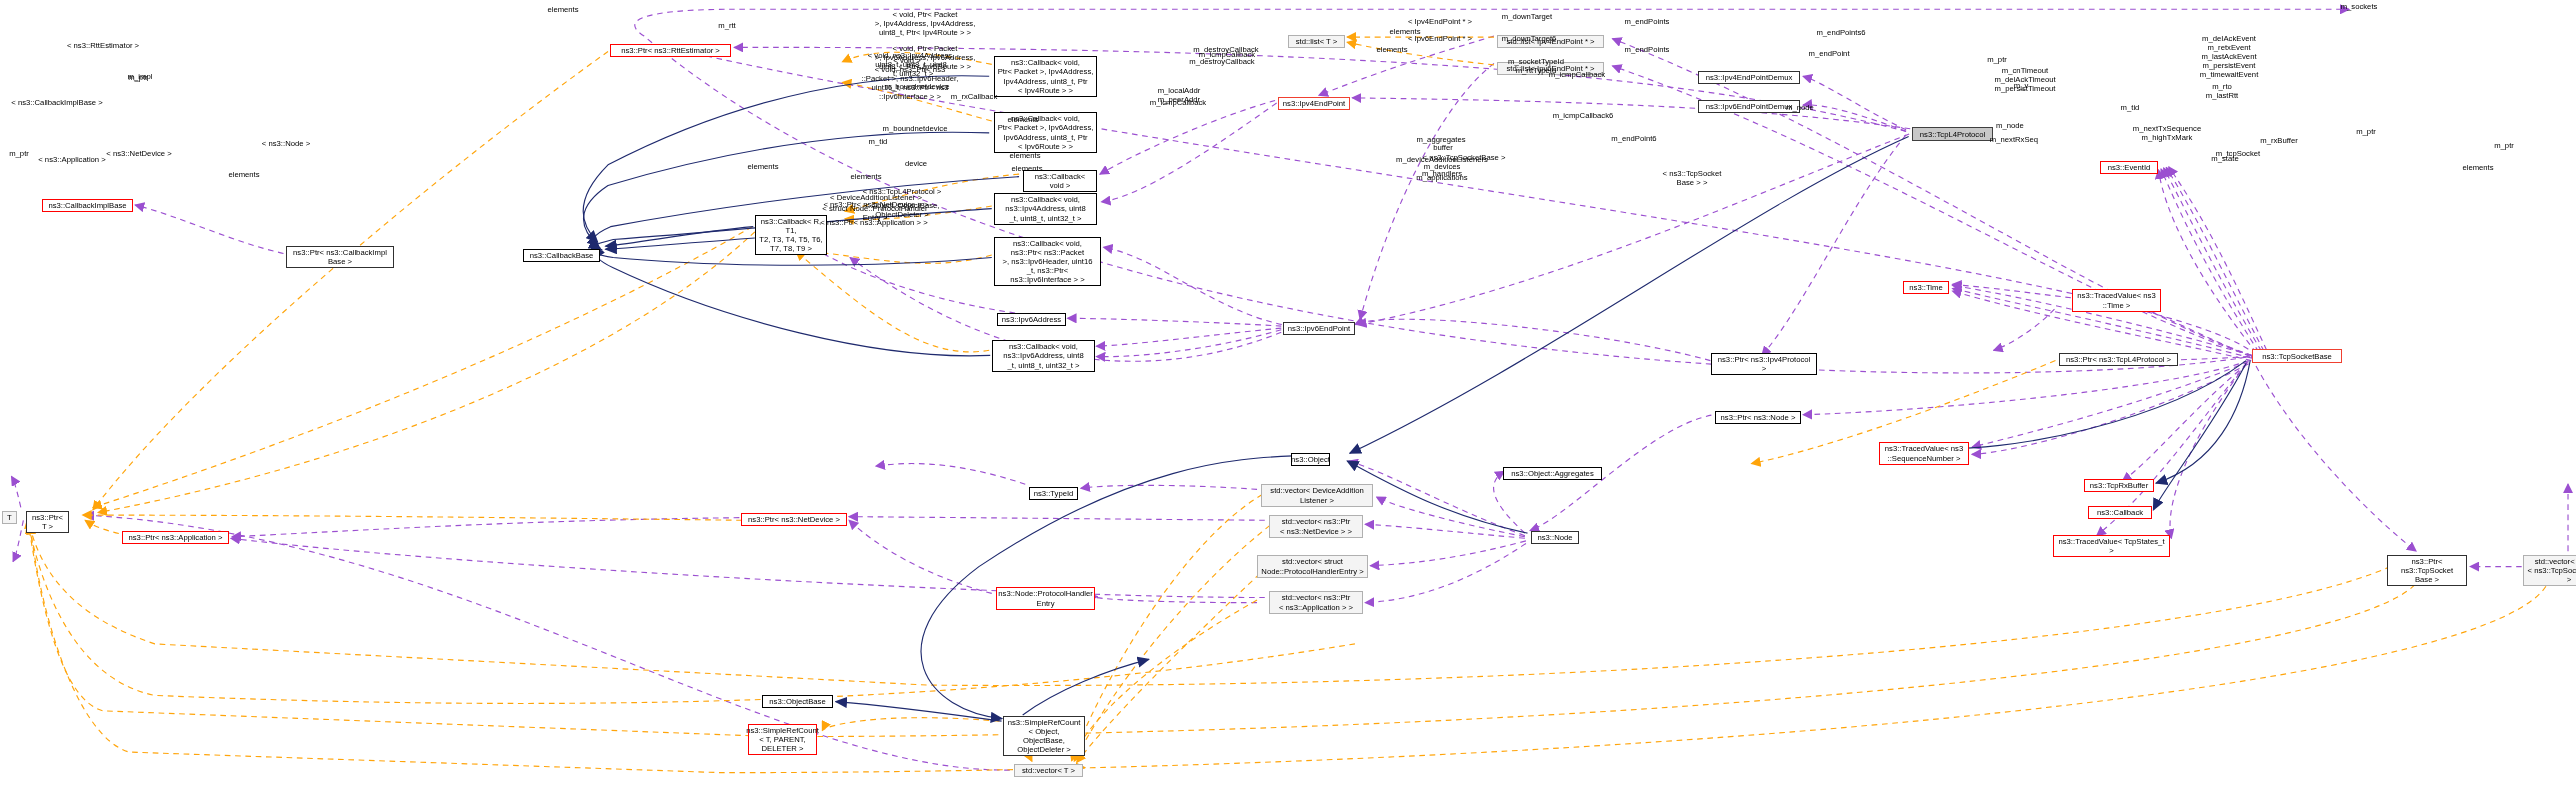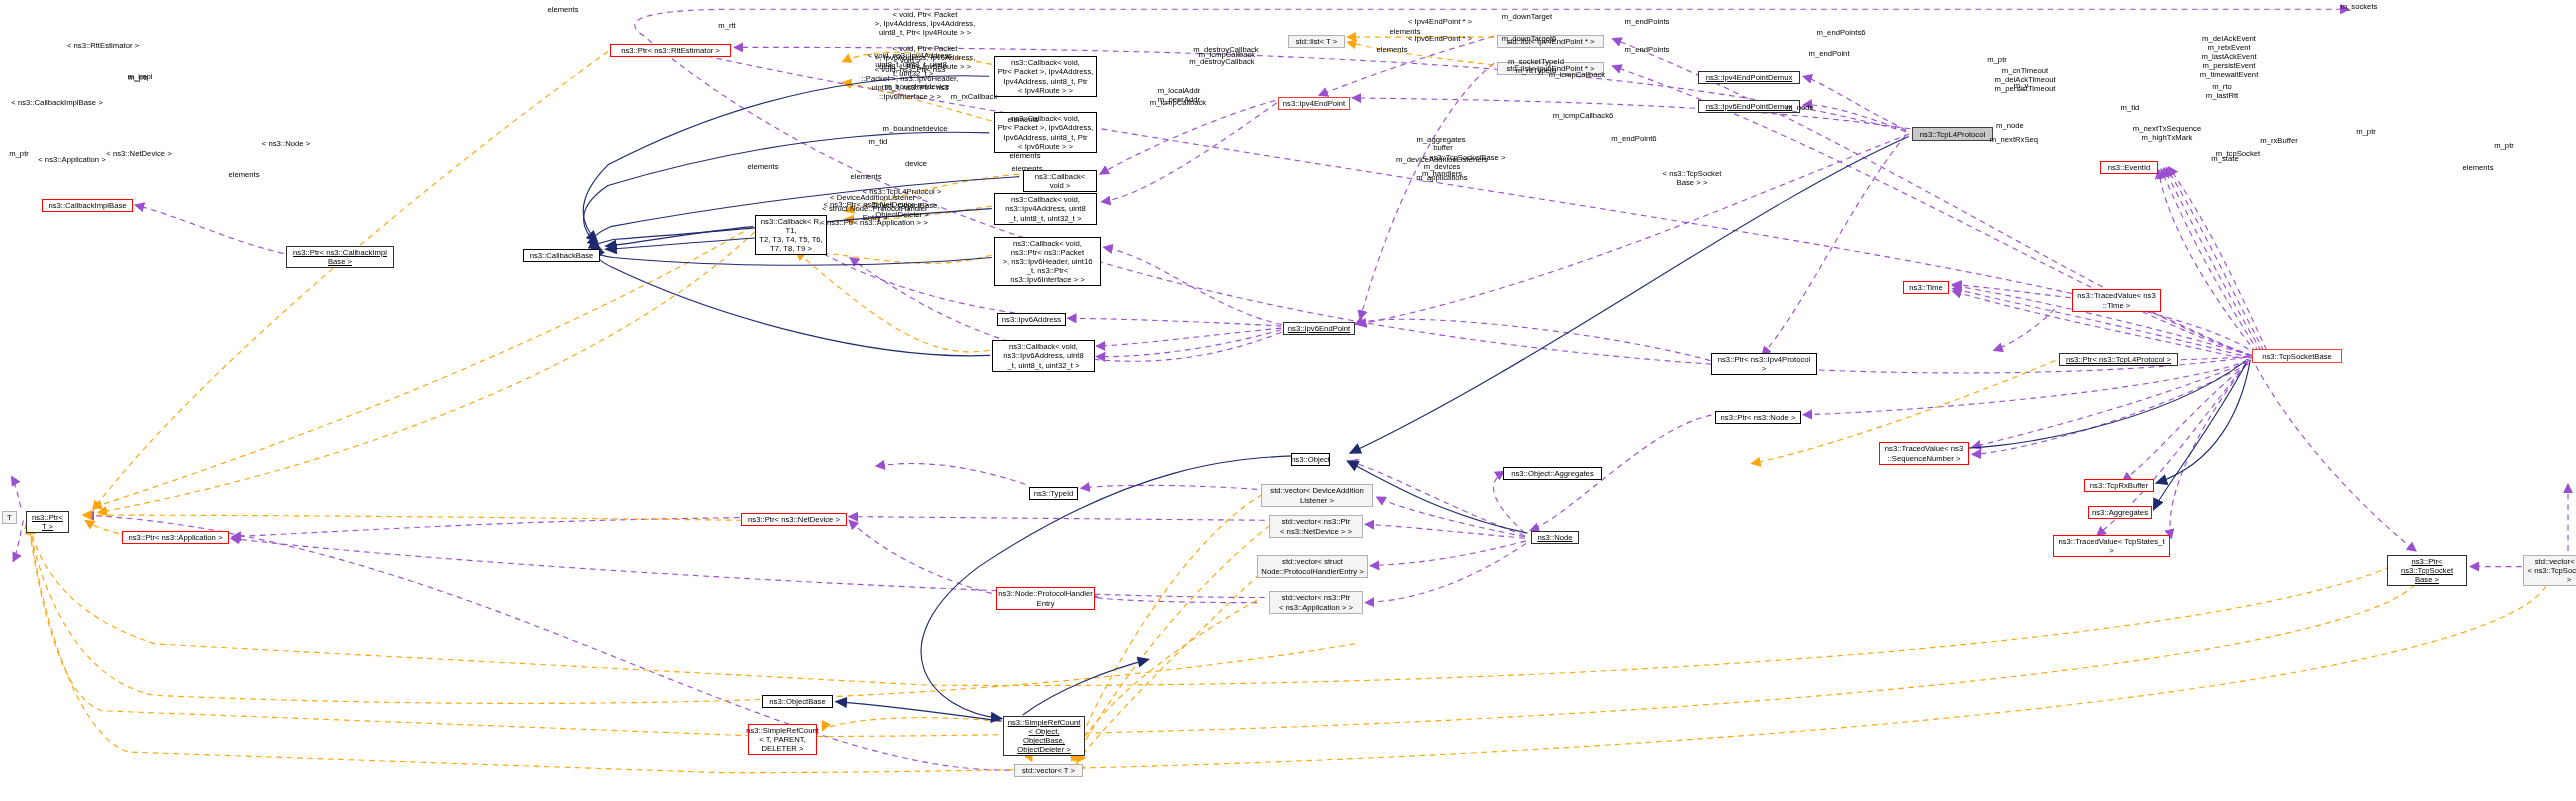--- a/index.html
+++ b/index.html
@@ -27,21 +27,21 @@
   
   .n-plain{border:0.5px solid #000000;font-size:7.7px;}
   
   .n-root{border:1px solid #404040;background:#c8c8c8;font-size:7.7px;}
   
   .n-red{border:1px solid #ff0000;font-size:7.7px;}
   .n-red2{border:1px solid #f04030;font-size:7.7px;}
   
   .n-tmpl{border:0.5px solid #b0b0b0;background:#f4f4f4;font-size:7.7px;}
   
-  .n-dark{border:1px solid #303030;font-size:7.7px;text-decoration:underline;}
+  .n-dark{border:1px solid #303030;font-size:7.7px;}
 
   .elabel{
     position:absolute;
     font-size:7.7px;
     color:#000000;
     white-space:pre-line;
     text-align:center;
     line-height:1.18;
     transform:translate(-50%,-50%);
   }
@@ -216,21 +216,21 @@
       <div class="node n-red" style="left: 2100px; top: 161px; width: 58px; min-height: 13.4px;">ns3::EventId</div>
       <div class="node n-red" style="left: 1903px; top: 281px; width: 46px; min-height: 13.4px;">ns3::Time</div>
       <div class="node n-red" style="left: 2072px; top: 289px; width: 89px; min-height: 23px;">ns3::TracedValue&lt; ns3
 ::Time &gt;</div>
       <div class="node n-red2" style="left: 2252px; top: 349px; width: 90px; min-height: 14.4px;">ns3::TcpSocketBase</div>
       <div class="node n-dark" style="left: 2059px; top: 353px; width: 119px; min-height: 13.4px;">ns3::Ptr&lt; ns3::TcpL4Protocol &gt;</div>
       <div class="node n-plain" style="left: 1715px; top: 411px; width: 86px; min-height: 12.4px;">ns3::Ptr&lt; ns3::Node &gt;</div>
       <div class="node n-red" style="left: 1879px; top: 442px; width: 90px; min-height: 23px;">ns3::TracedValue&lt; ns3
 ::SequenceNumber &gt;</div>
       <div class="node n-red" style="left: 2084px; top: 479px; width: 70px; min-height: 13.4px;">ns3::TcpRxBuffer</div>
-      <div class="node n-red" style="left: 2088px; top: 506px; width: 64px; min-height: 13.4px;">ns3::Aggregates</div>
+      <div class="node n-red" style="left: 2088px; top: 506px; width: 64px; min-height: 13.4px;">ns3::Callback</div>
       <div class="node n-red" style="left: 2053px; top: 535px; width: 117px; min-height: 13.4px;">ns3::TracedValue&lt; TcpStates_t &gt;</div>
       <div class="node n-plain" style="left: 1291px; top: 453px; width: 39px; min-height: 13.4px;">ns3::Object</div>
       <div class="node n-plain" style="left: 1503px; top: 467px; width: 99px; min-height: 13.4px;">ns3::Object::Aggregates</div>
       <div class="node n-tmpl" style="left: 1261px; top: 484px; width: 112px; min-height: 23px;">std::vector&lt; DeviceAddition
 Listener &gt;</div>
       <div class="node n-tmpl" style="left: 1269px; top: 515px; width: 94px; min-height: 23px;">std::vector&lt; ns3::Ptr
 &lt; ns3::NetDevice &gt; &gt;</div>
       <div class="node n-tmpl" style="left: 1257px; top: 555px; width: 111px; min-height: 23px;">std::vector&lt; struct
 Node::ProtocolHandlerEntry &gt;</div>
       <div class="node n-tmpl" style="left: 1269px; top: 591px; width: 94px; min-height: 23px;">std::vector&lt; ns3::Ptr

